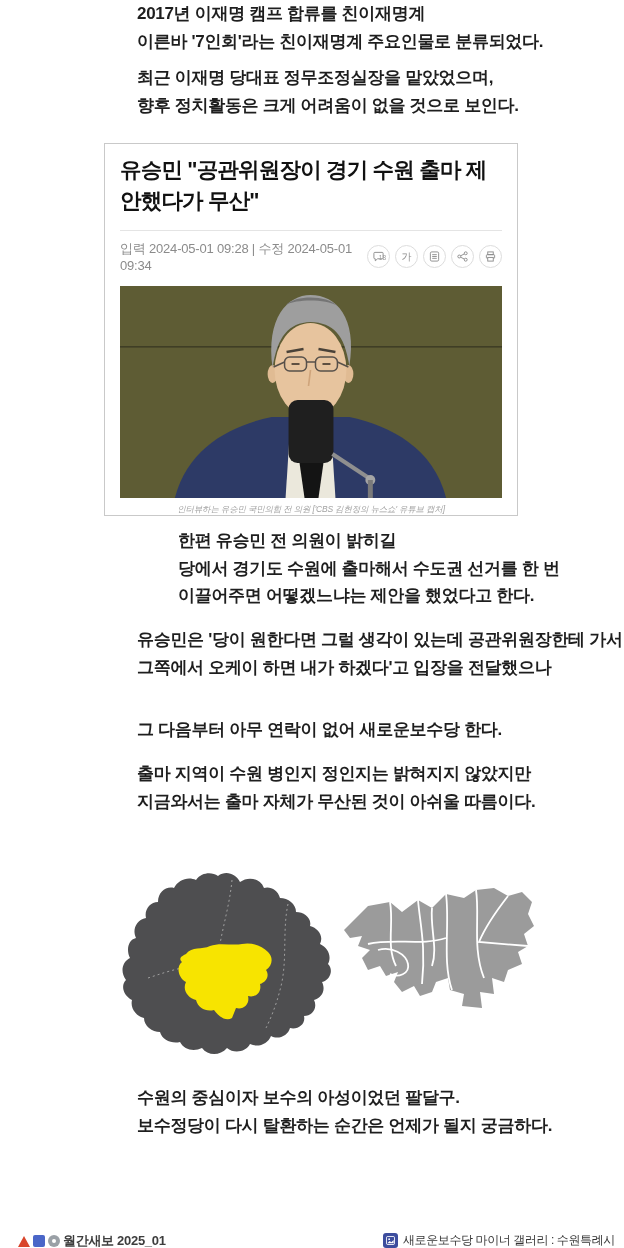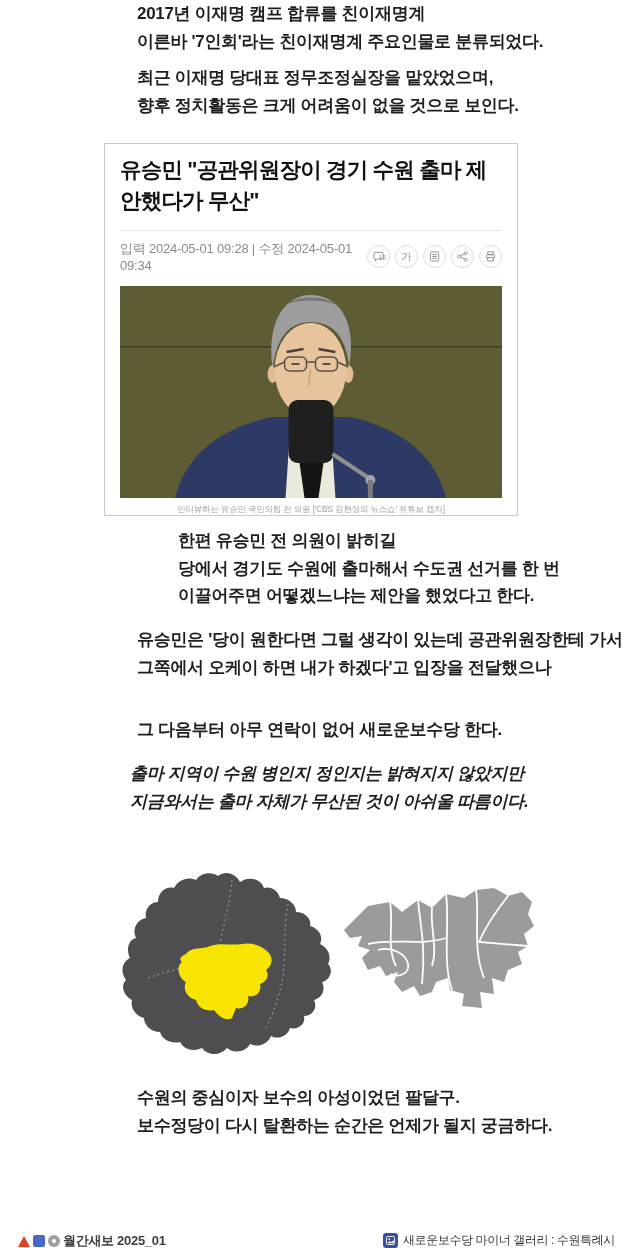--- a/index.html
+++ b/index.html
@@ -27,21 +27,21 @@
   .tools { display:flex; gap:5px; }
   .tool-btn {
     width:23px; height:23px; border:1px solid #ddd; border-radius:50%;
     background:#fff; display:flex; align-items:center; justify-content:center;
     color:#8a8a8a; font-size:10px; position:relative; cursor:pointer; padding:0;
   }
   .tool-btn svg { display:block; }
   .cmt-num { font-size:6.5px; color:#999; position:absolute; right:3px; top:8px; }
   .photo-wrap { margin-top:13px; width:100%; height:212px; }
   .photo-wrap svg { width:100%; height:100%; display:block; }
-  .caption { margin-top:6px; text-align:center; font-size:8.5px; color:#a3a3a3; letter-spacing:-0.2px; }
+  .caption { margin-top:6px; text-align:center; font-size:8.5px; color:#a3a3a3; letter-spacing:-0.2px;font-style:italic; }
 
   
   .map svg { display:block; }
 
   
   .footer-left { left:18px; top:1232px; display:flex; align-items:center; gap:3px; }
   .footer-right { left:383px; top:1232px; display:flex; align-items:center; gap:5px; }
   .f-text { font-size:13px; font-weight:700; color:#3d3d3d; letter-spacing:-0.3px; white-space:nowrap; }
   .f-text2 { font-size:12px; font-weight:500; color:#333; letter-spacing:-0.4px; white-space:nowrap; }
   .tri { width:0; height:0; border-left:6px solid transparent; border-right:6px solid transparent; border-bottom:11px solid #d9452b; }
@@ -152,21 +152,21 @@
   <div>당에서 경기도 수원에 출마해서 수도권 선거를 한 번</div>
   <div>이끌어주면 어떻겠느냐는 제안을 했었다고 한다.</div>
 </div>
 <div class="abs para" style="left:137px; top:626px;">
   <div>유승민은 '당이 원한다면 그럴 생각이 있는데 공관위원장한테 가서</div>
   <div>그쪽에서 오케이 하면 내가 하겠다'고 입장을 전달했으나</div>
 </div>
 <div class="abs para" style="left:137px; top:716px;">
   <div>그 다음부터 아무 연락이 없어 새로운보수당 한다.</div>
 </div>
-<div class="abs para" style="left:130px; top:760px;font-style:italic;">
+<div class="abs para" style="left:137px; top:760px;">
   <div>출마 지역이 수원 병인지 정인지는 밝혀지지 않았지만</div>
   <div>지금와서는 출마 자체가 무산된 것이 아쉬울 따름이다.</div>
 </div>
 
 <div class="abs map" style="left:120px; top:870px;">
   <svg width="212" height="198" viewBox="0 0 212 198">
     <path d="M98,6 C106,0 116,4 120,12 C128,6 140,8 144,18 C150,16 158,20 160,28 C168,28 176,34 176,42 C184,42 192,48 190,56 C198,58 204,66 200,74 C208,78 212,86 208,94 C214,100 210,110 202,112 C206,120 202,128 194,130 C198,138 192,146 184,146 C186,154 178,160 170,158 C168,166 158,170 151,166 C148,174 138,178 130,174 C126,182 114,184 107,178 C100,186 88,186 82,178 C74,182 64,180 60,172 C52,174 42,170 40,162 C32,162 24,156 24,148 C16,146 10,138 12,130 C4,126 0,116 6,110 C0,102 2,92 10,88 C6,80 8,70 16,68 C12,60 16,50 26,48 C24,40 30,32 38,32 C38,22 46,16 54,18 C58,10 68,6 76,10 C82,2 92,2 98,6 Z" fill="#4e4e50"></path>
     <path d="M112,10 C110,32 104,52 100,74" fill="none" stroke="#a0a0a0" stroke-width="1" stroke-dasharray="2 3"></path>
     <path d="M168,34 C162,62 168,92 160,120 C156,136 150,150 146,158" fill="none" stroke="#a0a0a0" stroke-width="1" stroke-dasharray="2 3"></path>
     <path d="M28,108 C40,104 52,100 62,98" fill="none" stroke="#a0a0a0" stroke-width="1" stroke-dasharray="2 3"></path>

